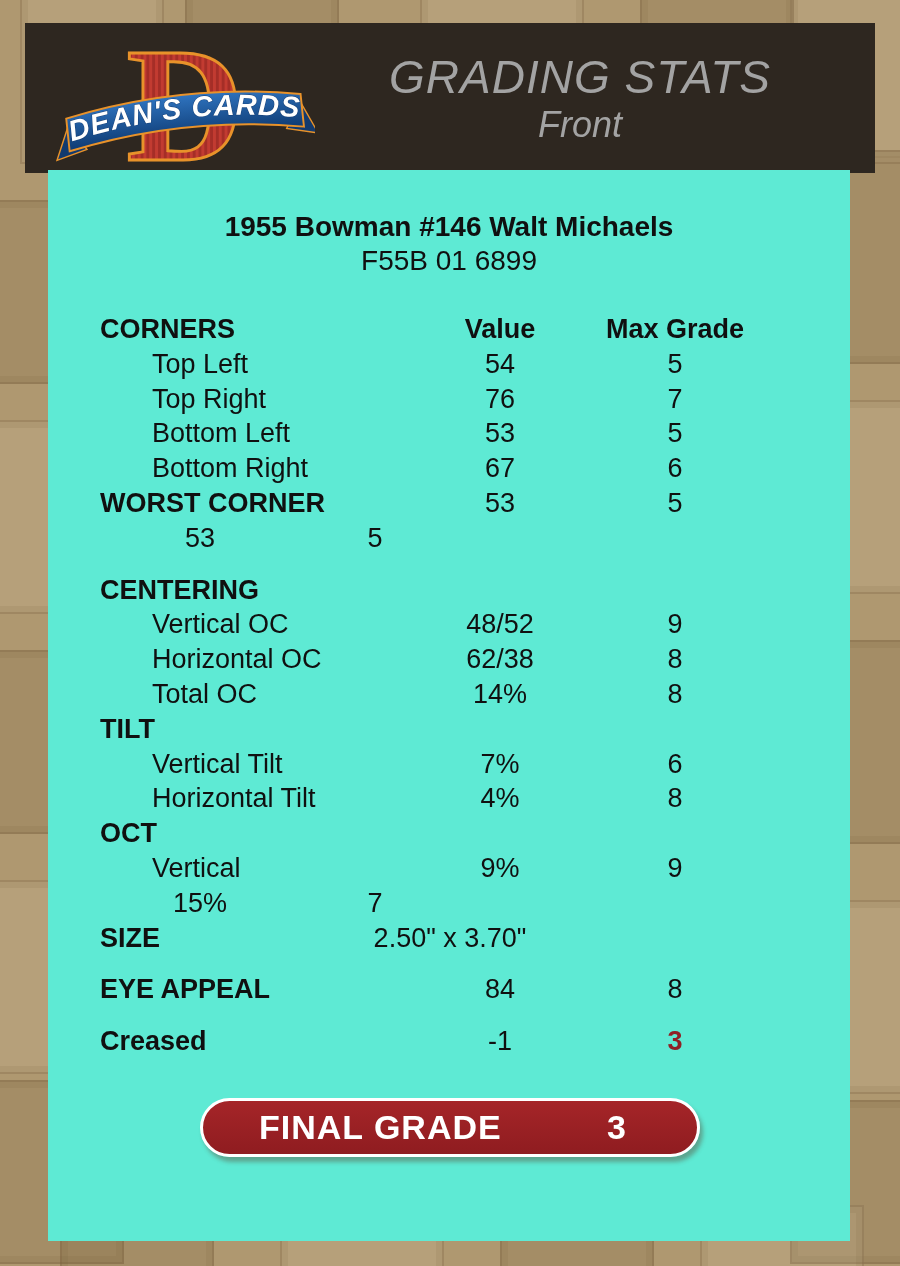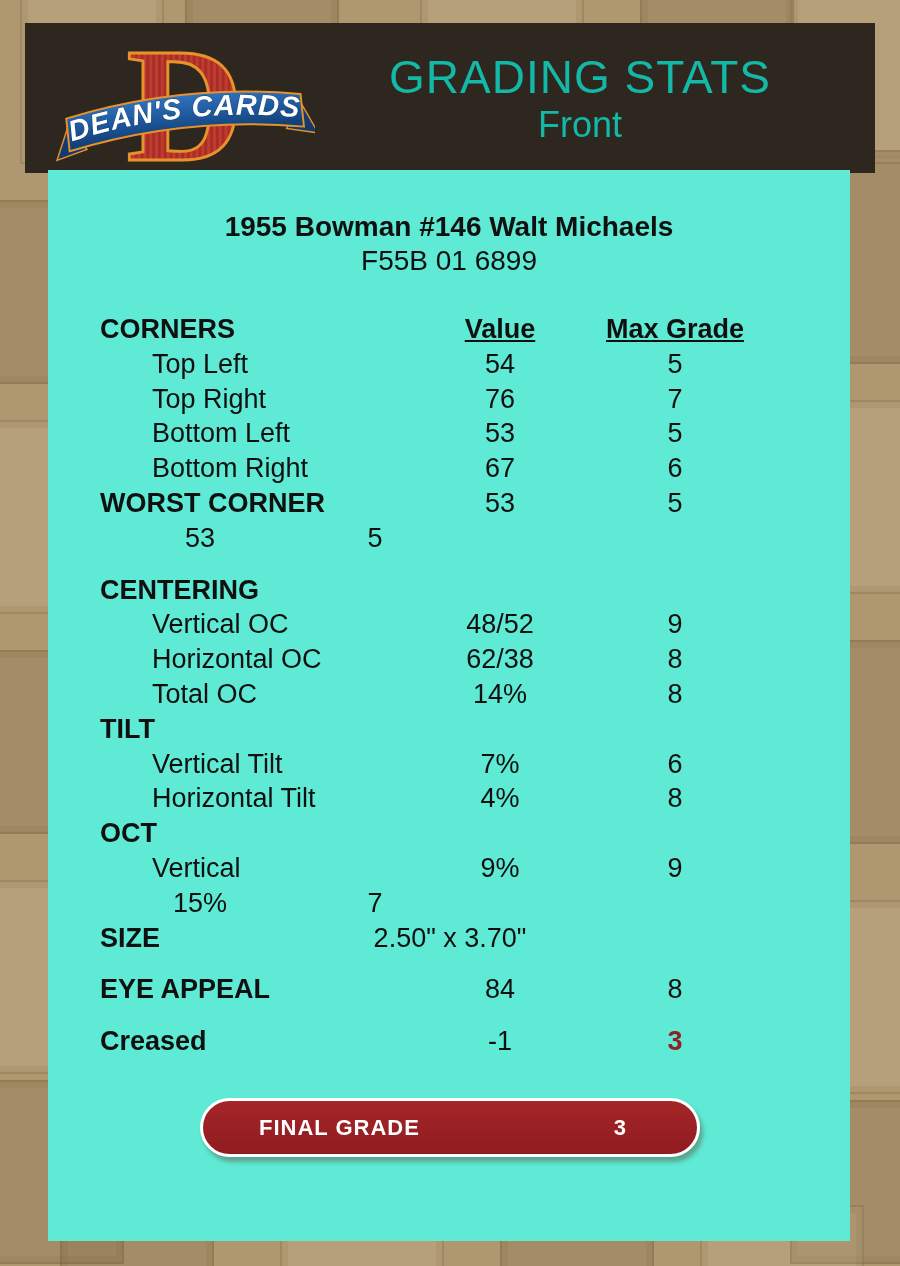--- a/index.html
+++ b/index.html
@@ -27,21 +27,21 @@
     position:absolute;left:25px;top:23px;width:850px;height:150px;
     background:#2e2720;
     display:flex;align-items:center;
   }
   .logo-wrap{
     position:absolute;left:30px;top:6px;width:260px;height:140px;
   }
   .header-titles{
     position:absolute;left:300px;right:40px;top:0;height:100%;
     display:flex;flex-direction:column;justify-content:center;align-items:center;
-    color:#14b8a6;text-align:center;
+    color:#a3a3a3;text-align:center;font-style:italic;
   }
   .header-title{font-size:46px;letter-spacing:1px;line-height:1.1;}
   .header-subtitle{font-size:36px;margin-top:2px;line-height:1.1;}
   
   .panel{
     position:absolute;left:48px;top:170px;width:802px;height:1071px;
     background:#5eead4;
     color:#101010;
   }
   .card-title{
@@ -55,30 +55,30 @@
   .t-row{
     display:flex;align-items:flex-start;height:34.8px;margin-left:52px;
   }
   .t-row.gap{margin-top:17px;}
   .t-label{width:300px;font-size:27px;white-space:nowrap;box-sizing:border-box;}
   .t-label.indent{padding-left:52px;}
   .t-row.bold .t-label{font-weight:bold;}
   .t-value{width:200px;text-align:center;font-size:27px;white-space:nowrap;}
   .t-value.wide{width:300px;margin-left:-100px;}
   .t-max{width:150px;text-align:center;font-size:27px;white-space:nowrap;}
-  .t-row.header-row .t-value,.t-row.header-row .t-max{font-weight:bold;text-decoration:underline;}
+  .t-row.header-row .t-value,.t-row.header-row .t-max{font-weight:bold;}
   .t-max.red{color:#8e2125;font-weight:bold;}
   
   .final-btn{
     position:absolute;left:152px;top:928px;width:500px;height:59px;
     background:linear-gradient(#a52528,#8f1c20);
     border:3px solid #ffffff;border-radius:32px;
     box-shadow:3px 5px 4px rgba(90,80,60,.45);
     display:flex;align-items:center;box-sizing:border-box;
-    color:#ffffff;font-weight:bold;font-size:22px;letter-spacing:1px;
+    color:#ffffff;font-weight:bold;font-size:34px;letter-spacing:1px;
     cursor:pointer;
   }
   .final-label{padding-left:56px;}
   .final-grade{margin-left:auto;padding-right:70px;}
 </style>
 </head>
 <body>
 
 <div class="canvas">
 

